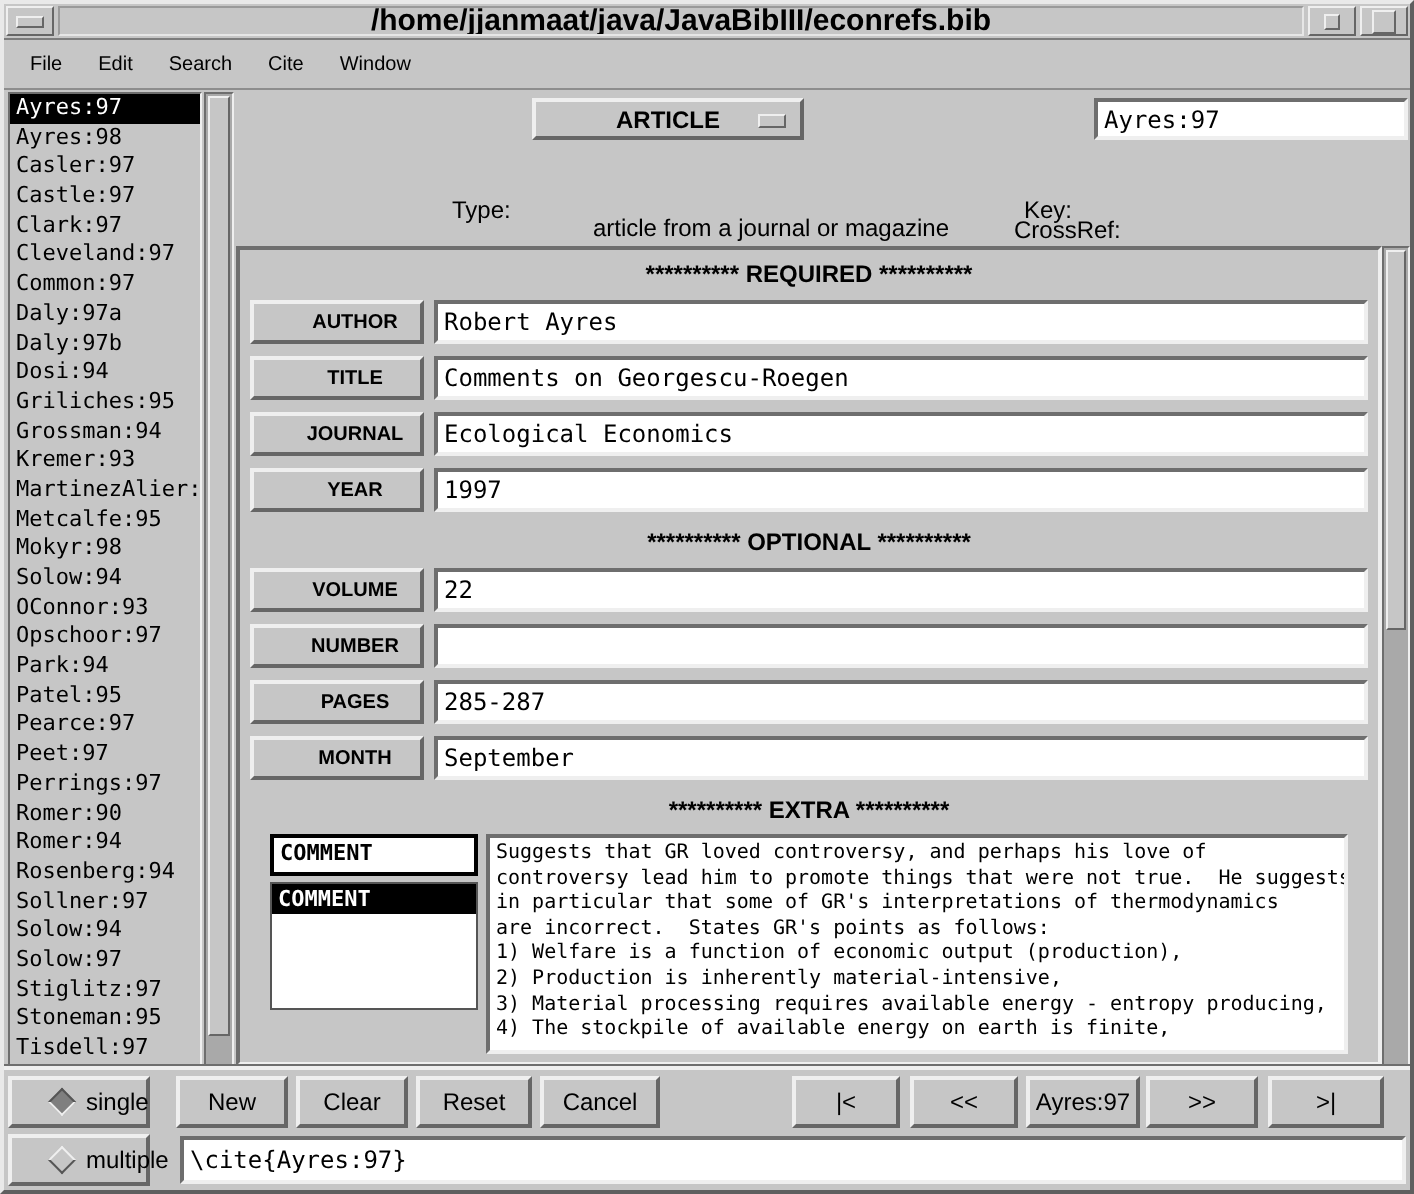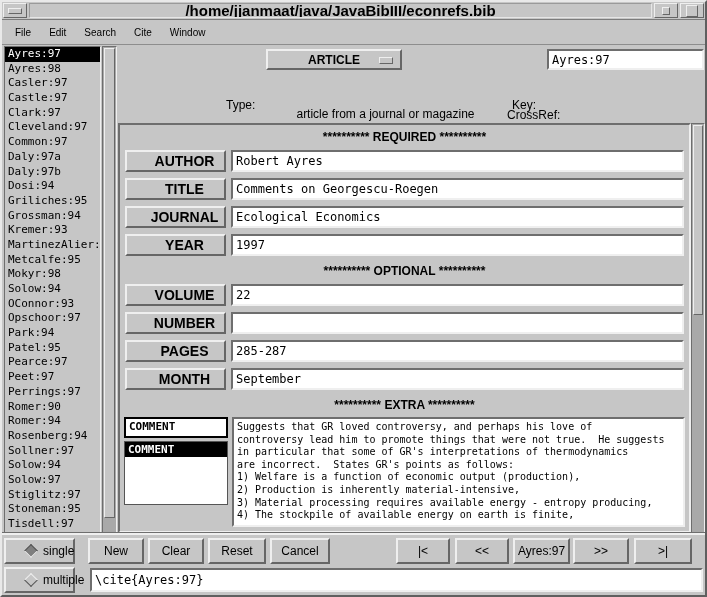--- a/index.html
+++ b/index.html
@@ -58,27 +58,27 @@
 
   .text-field{background:#fff;border:2px solid;border-color:#6e6e6e #efefef #efefef #6e6e6e;
               font-family:"DejaVu Sans Mono",monospace;font-size:12px;padding:0 3px;
               box-sizing:border-box;outline:none;color:#000;}
 
   
   .form-panel{position:absolute;left:116px;top:121px;width:573px;height:410px;box-sizing:border-box;
               background:#c6c6c6;border:2px solid;border-color:#6e6e6e #efefef #efefef #6e6e6e;overflow:hidden;}
   .section-header{text-align:center;font-weight:bold;font-size:12px;margin:5px 0 2px;height:15px;line-height:15px;}
   .field-row{display:flex;align-items:center;height:28px;padding:0 5px;gap:5px;}
-  .field-label{width:101px;height:22px;flex:0 0 auto;box-sizing:border-box;background:#c6c6c6;
+  .field-label{width:87px;height:22px;flex:0 0 auto;box-sizing:border-box;background:#c6c6c6;
                border:2px solid;border-color:#efefef #666 #666 #efefef;
-               display:flex;align-items:center;justify-content:center;font-size:14px;font-weight:bold;padding-left:18px;}
+               display:flex;align-items:center;justify-content:center;font-size:10px;font-weight:bold;padding-left:18px;}
   .field-input{flex:1;height:22px;}
 
   
-  .extra-area{display:flex;gap:4px;padding:2px 4px 0;}
+  .extra-area{display:flex;gap:4px;padding:2px 15px 0;}
   .extra-left{width:104px;flex:0 0 auto;display:flex;flex-direction:column;}
   .comment-field{height:21px;box-sizing:border-box;background:#fff;border:2px solid #000;
                  font-family:"DejaVu Sans Mono",monospace;font-size:11px;font-weight:bold;
                  line-height:16px;padding-left:3px;}
   .comment-dropdown{margin-top:3px;height:64px;box-sizing:border-box;background:#fff;border:1px solid #555;}
   .dropdown-item{height:15px;line-height:15px;font-family:"DejaVu Sans Mono",monospace;
                  font-size:11px;font-weight:bold;padding-left:3px;}
   .dropdown-item.selected{background:#000;color:#fff;}
   .comment-text{flex:1;height:110px;box-sizing:border-box;background:#fff;resize:none;
                 border:2px solid;border-color:#6e6e6e #efefef #efefef #6e6e6e;

